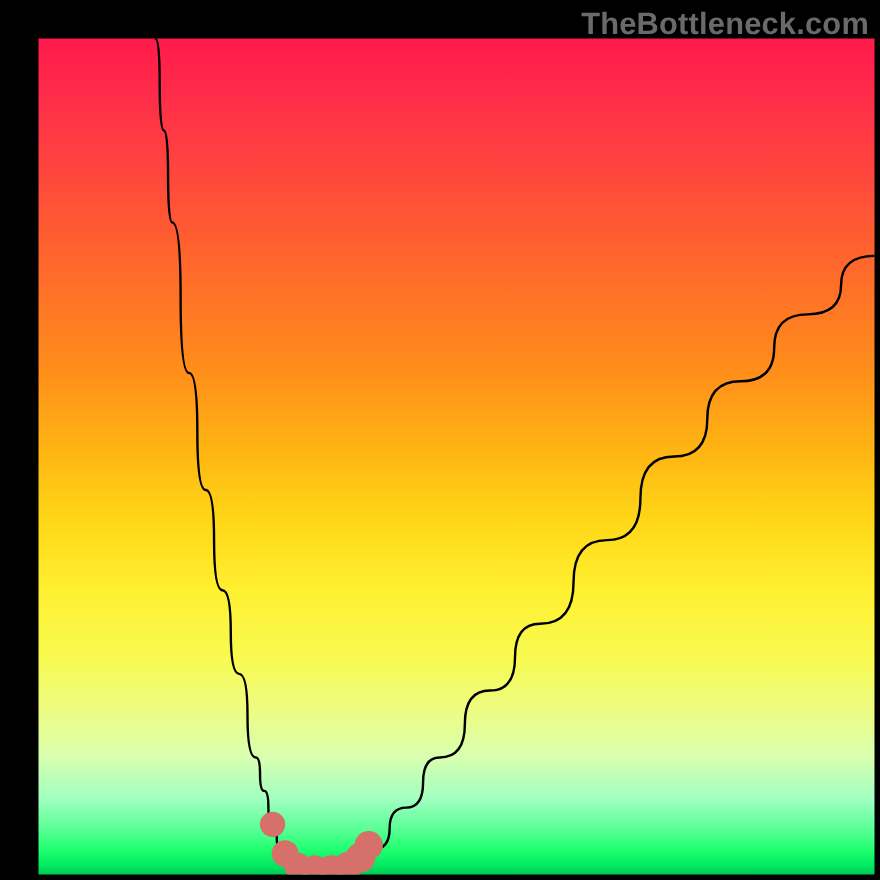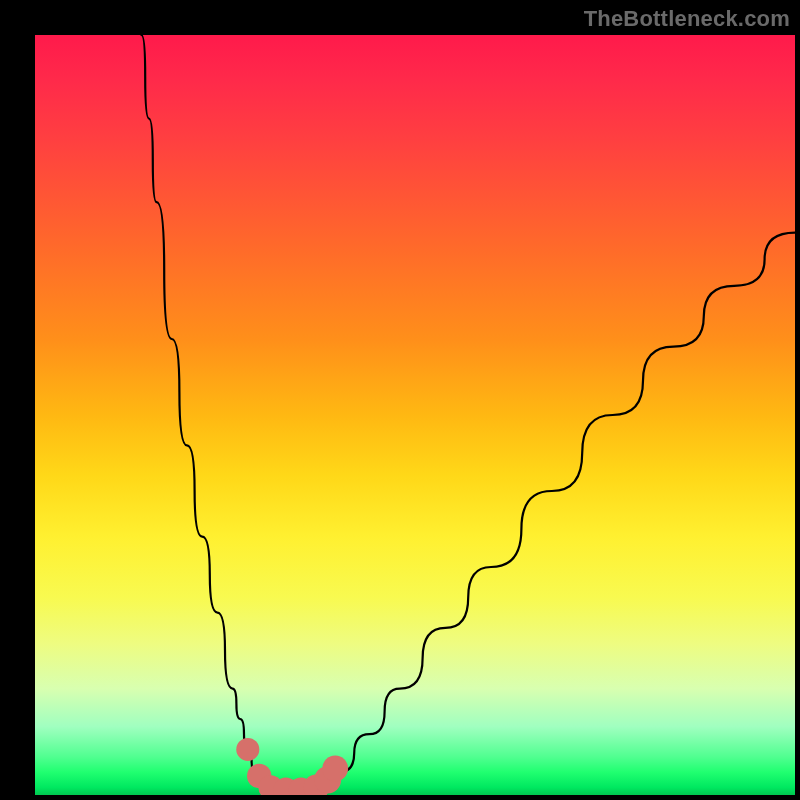--- a/index.html
+++ b/index.html
@@ -40,21 +40,21 @@
       #20ff70 97%,
       #00e860 99%,
       #00c850 100%
     );
   }
   .watermark {
     position: absolute;
     top: 6px;
     right: 10px;
     color: #6a6a6a;
-    font-size: 22px;
+    font-size: 28px;
     font-weight: 600;
     letter-spacing: 0.2px;
     user-select: none;
   }
   svg.curve {
     position: absolute;
     left: 0;
     top: 0;
     width: 760px;
     height: 760px;

